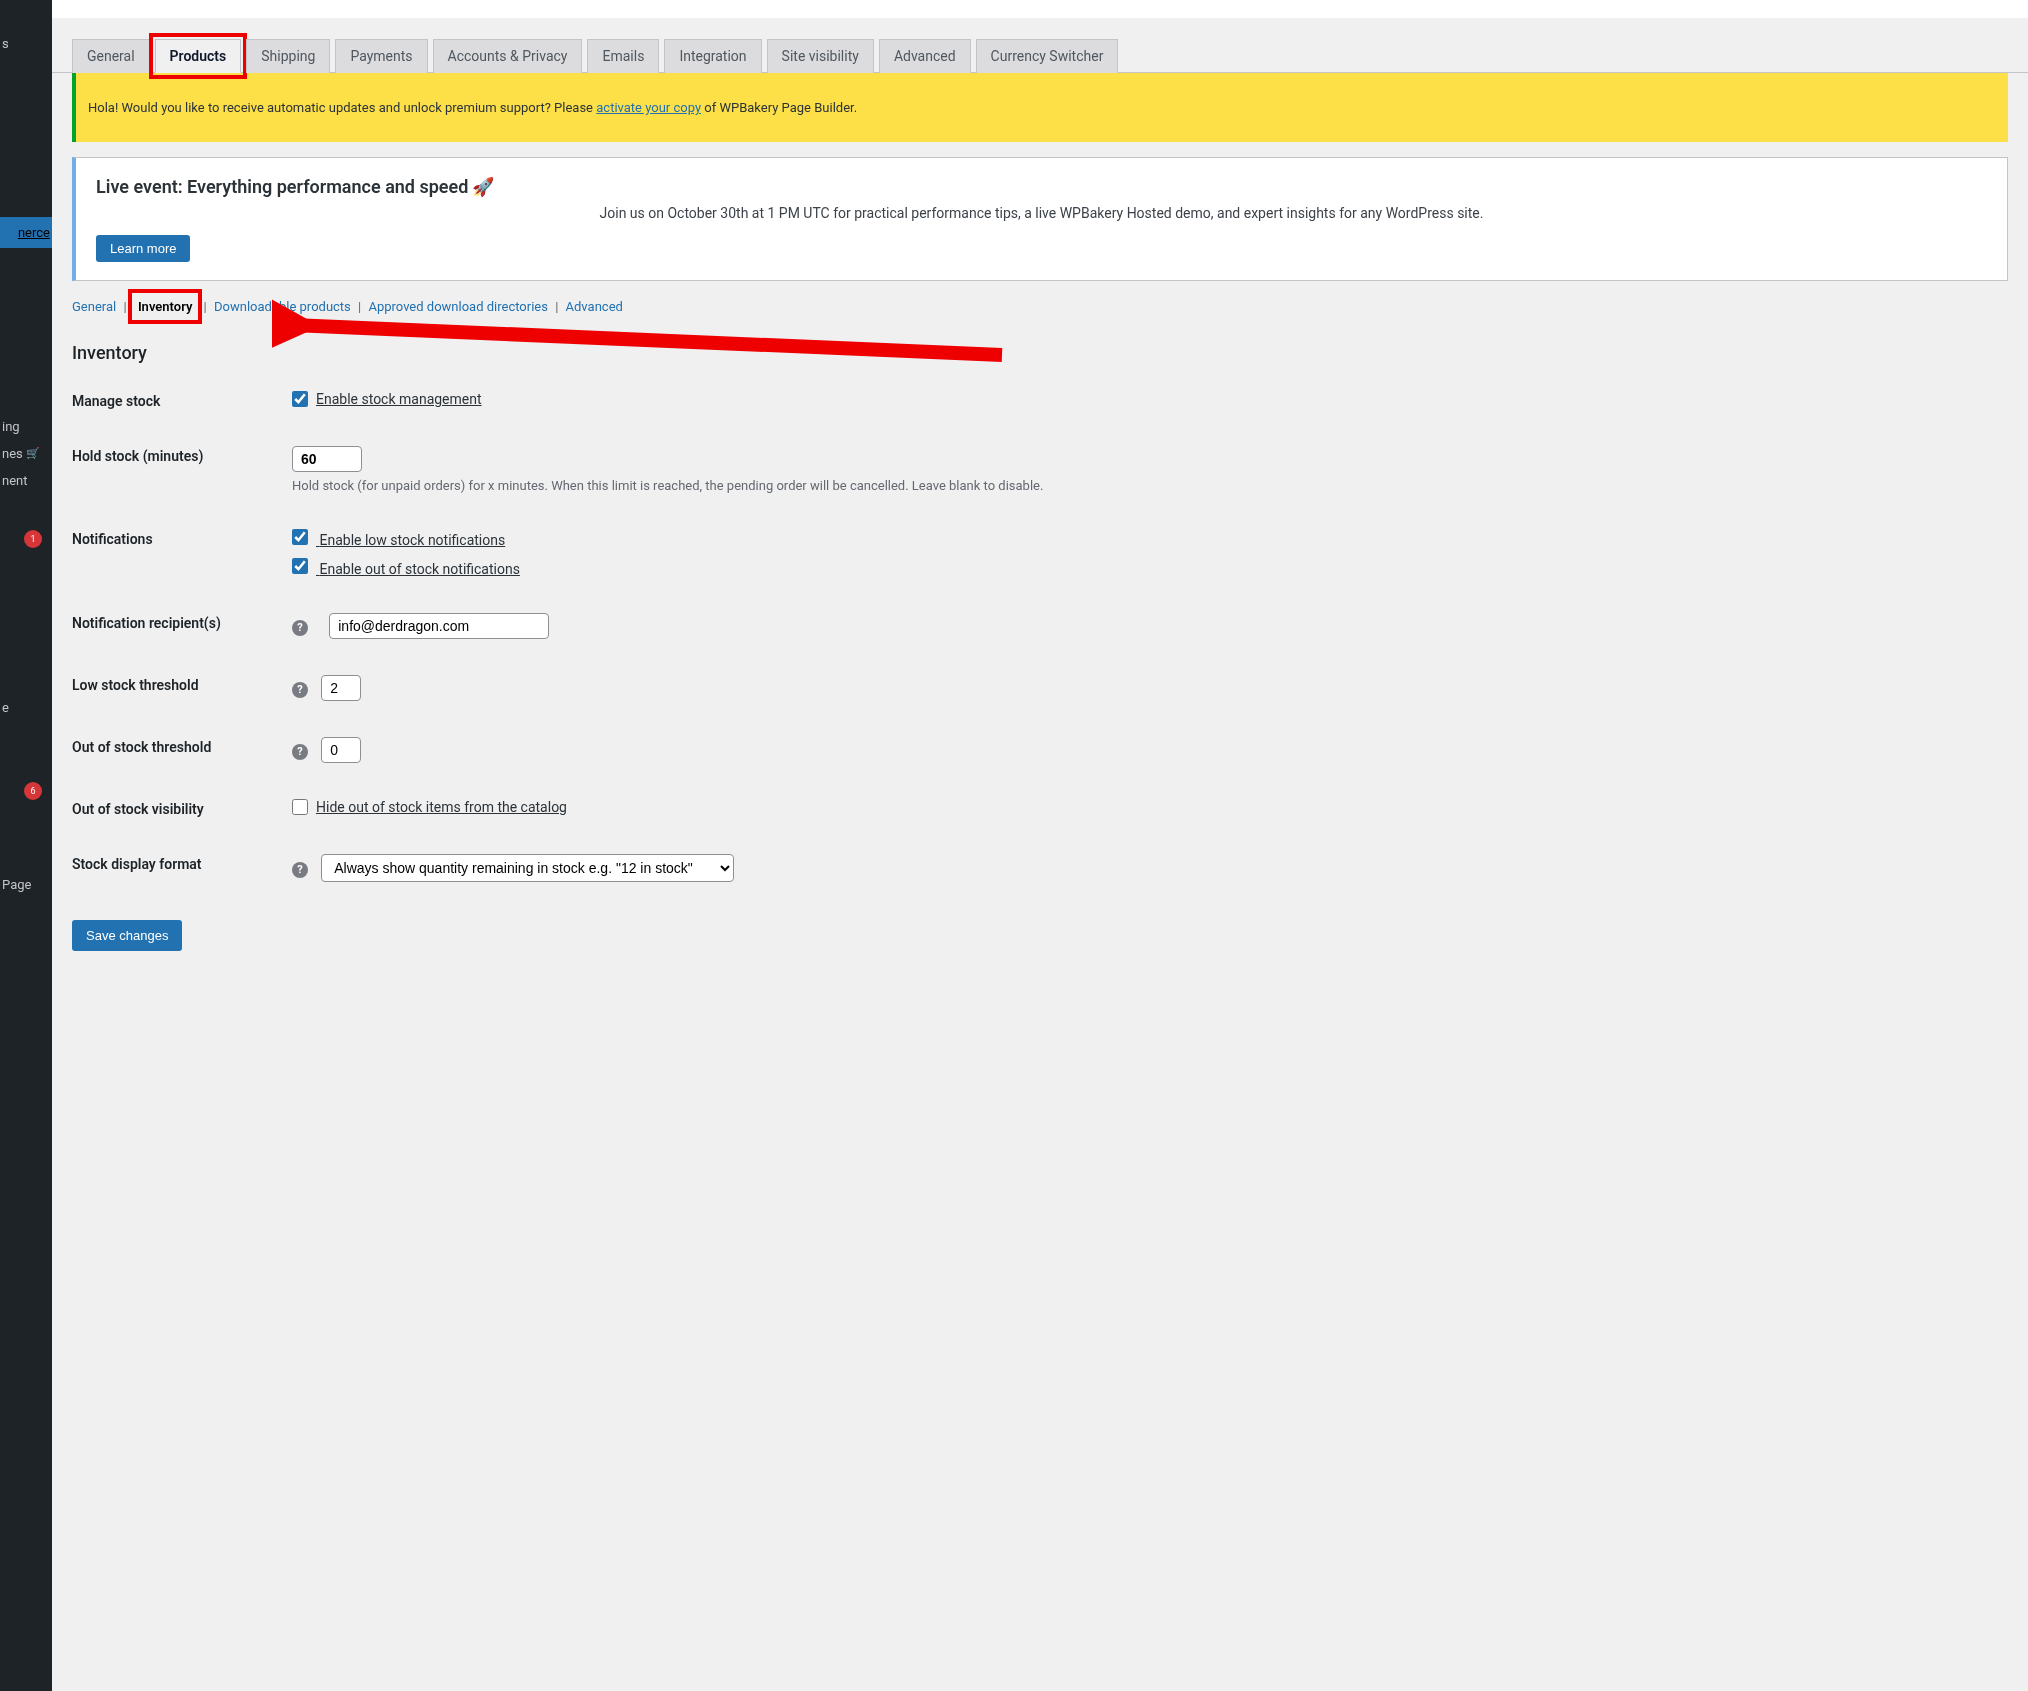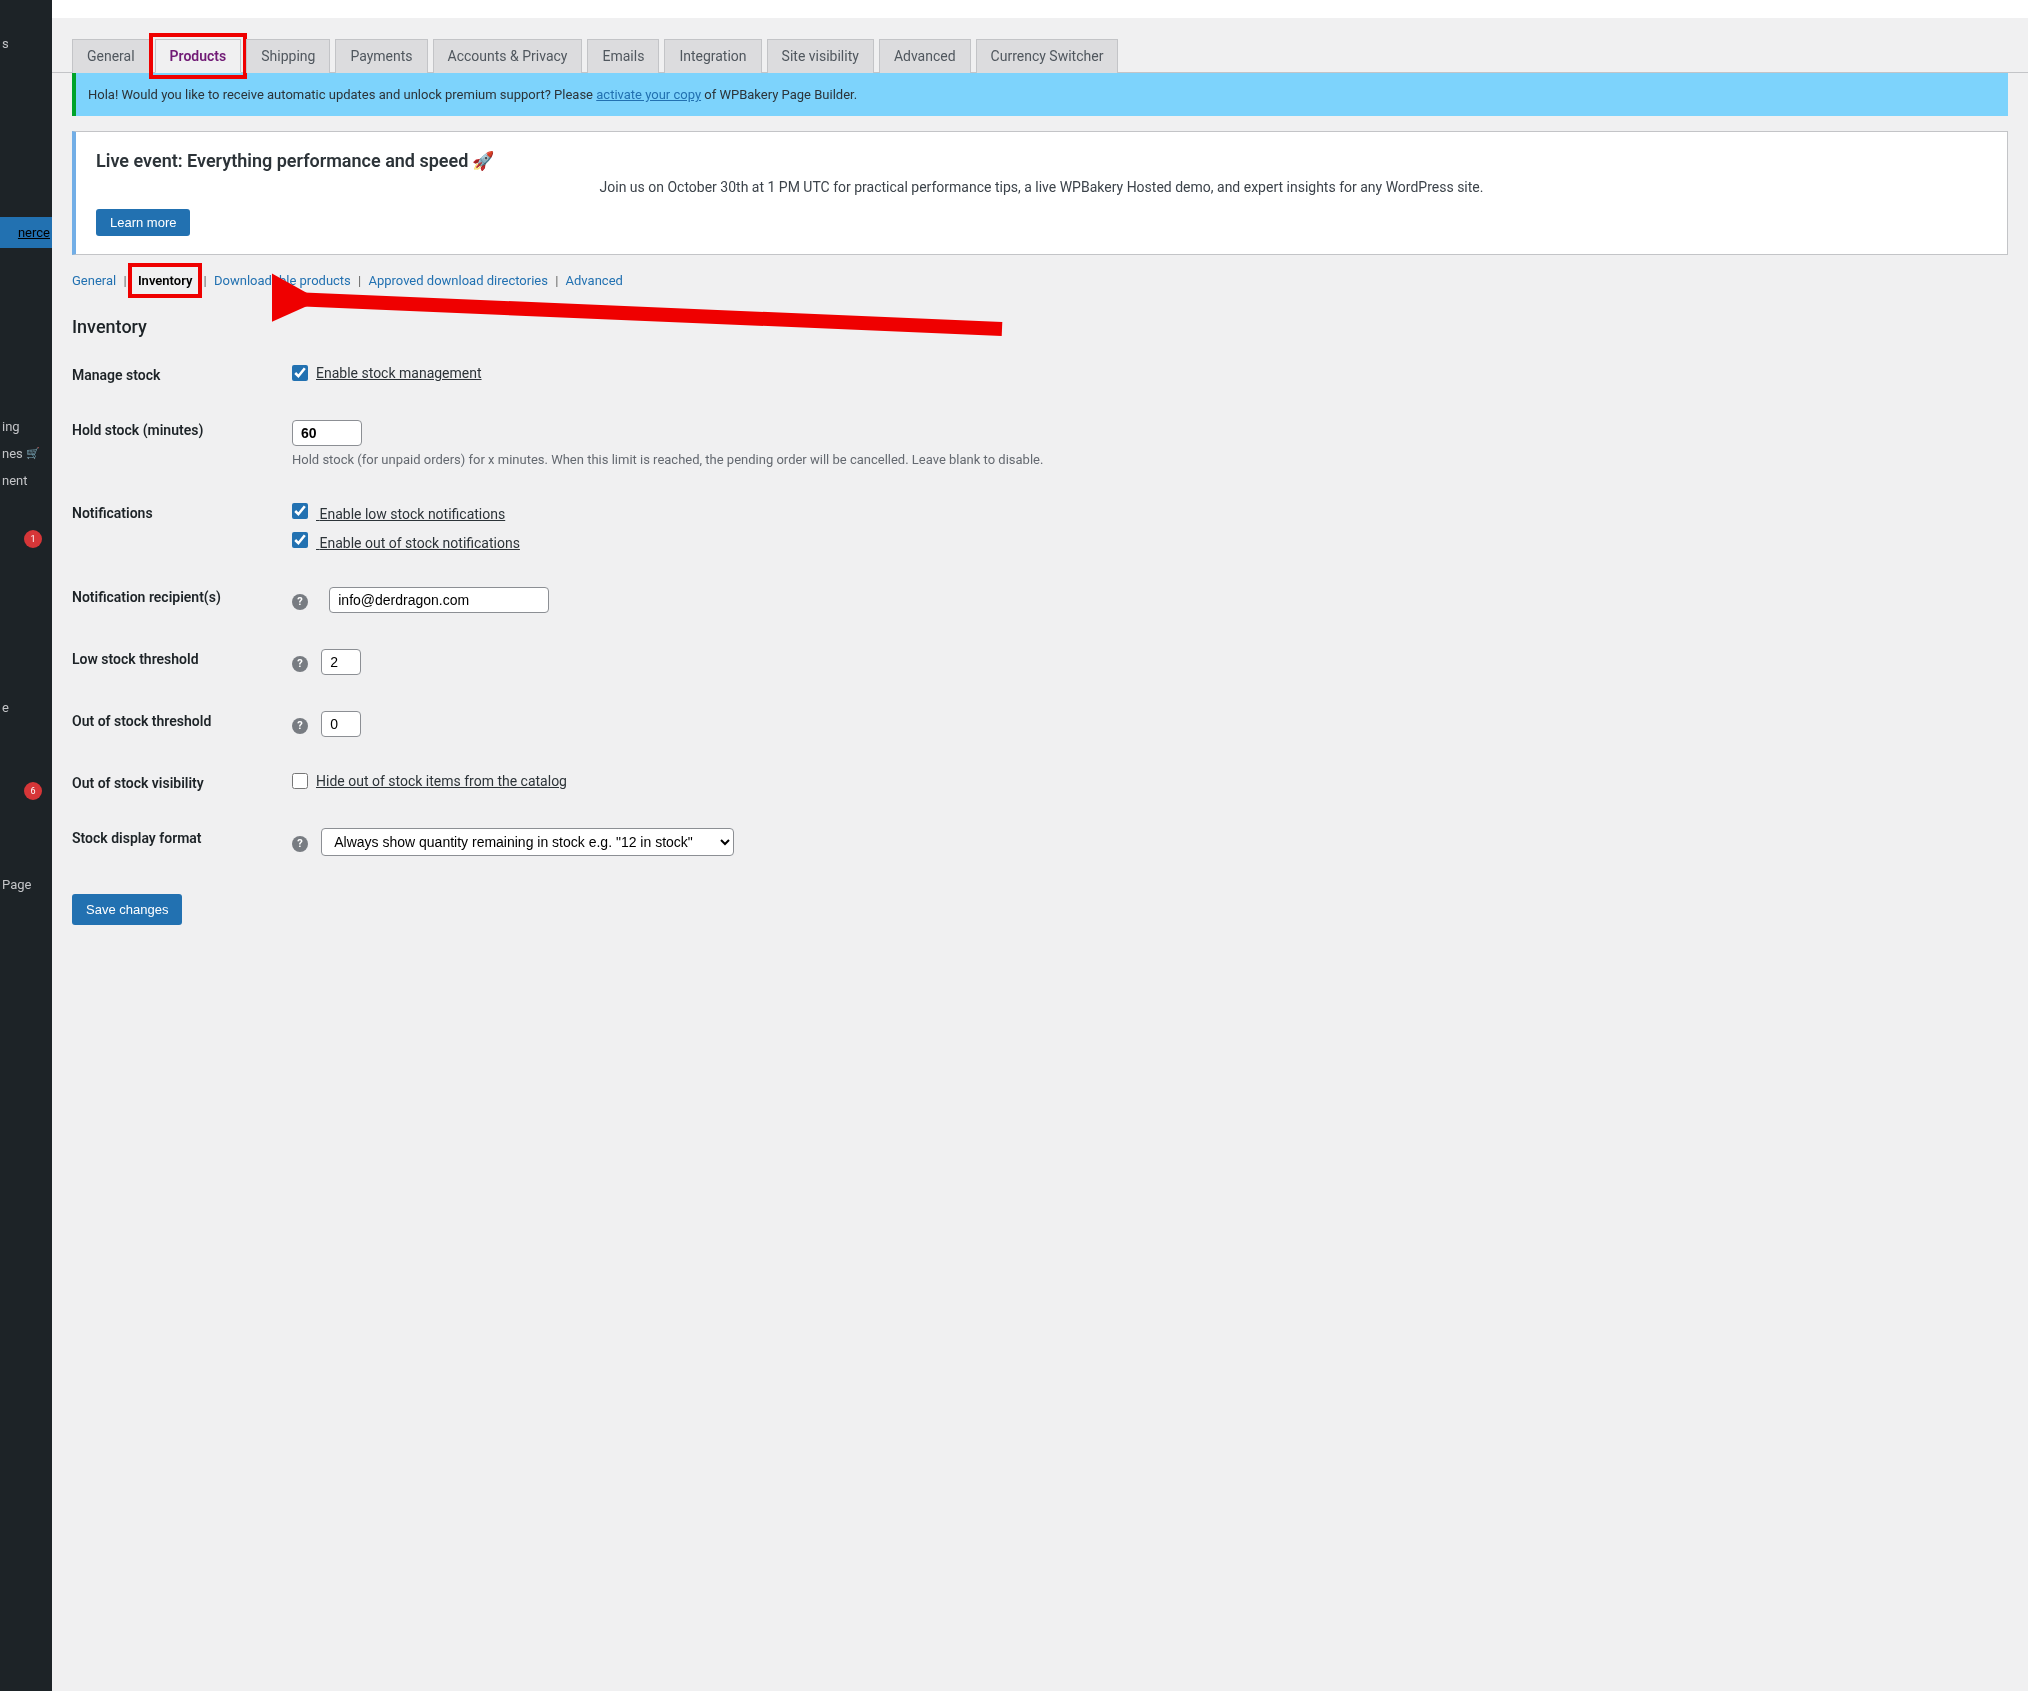--- a/index.html
+++ b/index.html
@@ -6,23 +6,23 @@
     body { font-family: -apple-system, BlinkMacSystemFont, "Segoe UI", Roboto, Oxygen-Sans, Ubuntu, Cantarell, "Helvetica Neue", sans-serif; background: #f0f0f1; color: #2c3338; font-size: 13px; }
     .wrapper { display: flex; min-height: 100vh; }
     .sidebar { width: 52px; background: #1d2327; color: #f0f0f1; flex-shrink: 0; position: relative; padding-top: 30px; }
     .sidebar-item { padding: 8px 2px; color: #a7aaad; font-size: 13px; cursor: pointer; text-align: right; overflow: hidden; white-space: nowrap; position: relative; }
     .sidebar-item.active { background: #2271b1; color: #000000; text-decoration: underline; }
     .sidebar-item.active::after { content: ''; position: absolute; right: -10px; top: 50%; transform: translateY(-50%); border: 10px solid transparent; border-right-color: #2271b1; }
     .badge { display: inline-block; background: #d63638; color: #fff; border-radius: 9px; font-size: 9px; min-width: 18px; height: 18px; line-height: 18px; text-align: center; padding: 0 4px; }
     .content { flex: 1; padding: 0; background: #f0f0f1; border-radius: 29px; }
     .nav-tabs { display: flex; gap: 0; border-bottom: 1px solid #c3c4c7; padding: 20px 20px 0 20px; background: #f0f0f1; flex-wrap: wrap; }
     .nav-tab { background: #dcdcde; border: 1px solid #c3c4c7; border-bottom: none; padding: 8px 14px; margin-right: 5px; color: #50575e; cursor: pointer; font-size: 14px; position: relative; top: 1px; border-radius: 0; }
-    .nav-tab.active { background: #f0f0f1; border-bottom: 1px solid #f0f0f1; color: #701a75; font-weight: 600; }
+    .nav-tab.active { background: #f0f0f1; border-bottom: 1px solid #f0f0f1; color: #0f172a; font-weight: 600; }
     .nav-tab.highlighted { outline: 4px solid #ef0000; outline-offset: 2px; }
-    .notice-bar { background: #7dd3fc; border-left: 4px solid #00a32a; padding: 14px 12px; margin: 0 20px 0 20px; font-size: 13px; }
+    .notice-bar { background: #fde047; border-left: 4px solid #00a32a; padding: 27px 12px; margin: 0 20px 0 20px; font-size: 13px; }
     .notice-bar a { color: #2271b1; text-decoration: underline; }
     .event-box { background: #fff; border: 1px solid #c3c4c7; border-left: 4px solid #72aee6; margin: 15px 20px 0 20px; padding: 18px 20px; }
     .event-box h2 { font-size: 18px; font-weight: 600; margin-bottom: 8px; }
     .event-box p { font-size: 14px; color: #3c434a; margin-bottom: 14px; text-align: center; }
     .event-btn { background: #2271b1; color: #fff; border: none; padding: 6px 14px; font-size: 13px; cursor: pointer; border-radius: 3px; }
     .subnav { margin: 14px 20px 12px 20px; font-size: 13px; position: relative; }
     .subnav a { color: #2271b1; text-decoration: none; cursor: pointer; }
     .subnav span.sep { color: #666; margin: 0 4px; }
     .subnav .current { color: #000; font-weight: 600; }
     .subnav .highlighted-sub { outline: 4px solid #ef0000; outline-offset: 2px; padding: 4px 4px; display: inline-block; }

